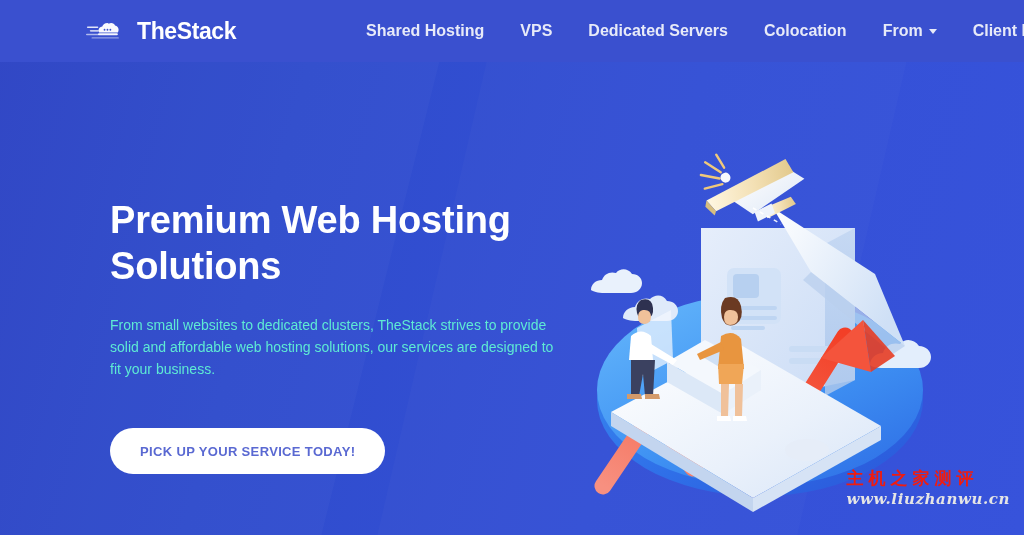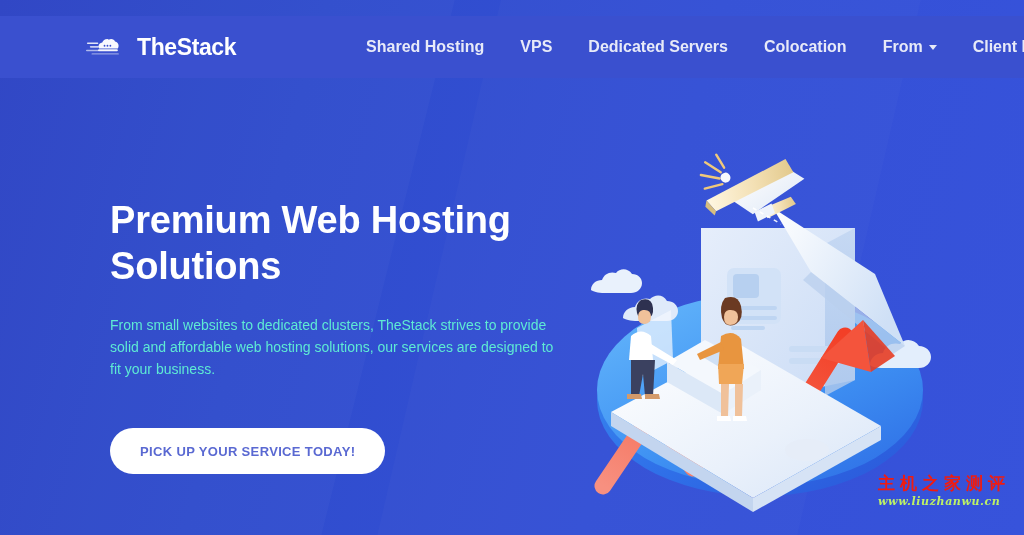--- a/index.html
+++ b/index.html
@@ -45,21 +45,21 @@
     width: 420px;
     height: 820px;
     background: rgba(255,255,255,0.018);
     transform: skewX(-13deg);
     pointer-events: none;
   }
 
   
   .header {
     position: absolute;
-    left: 0; top: 16px;
+    left: 0; top: 0;
     width: 1024px;
     height: 62px;
     background: #3a50cf;
     display: flex;
     align-items: center;
     z-index: 20;
   }
   .brand {
     display: flex;
     align-items: center;
@@ -165,22 +165,22 @@
   }
   .wm-cn {
     color: #f01c10;
     font-size: 17px;
     font-weight: 700;
     letter-spacing: 5px;
     line-height: 1.25;
     font-family: "DejaVu Sans", sans-serif;
   }
   .wm-url {
-    color: #bef264;
-    font-size: 11px;
+    color: #e5e5e5;
+    font-size: 15px;
     font-style: italic;
     font-weight: 700;
     letter-spacing: 0.6px;
     line-height: 1.3;
     font-family: "DejaVu Serif", serif;
   }
 </style>
 </head>
 <body>
 

